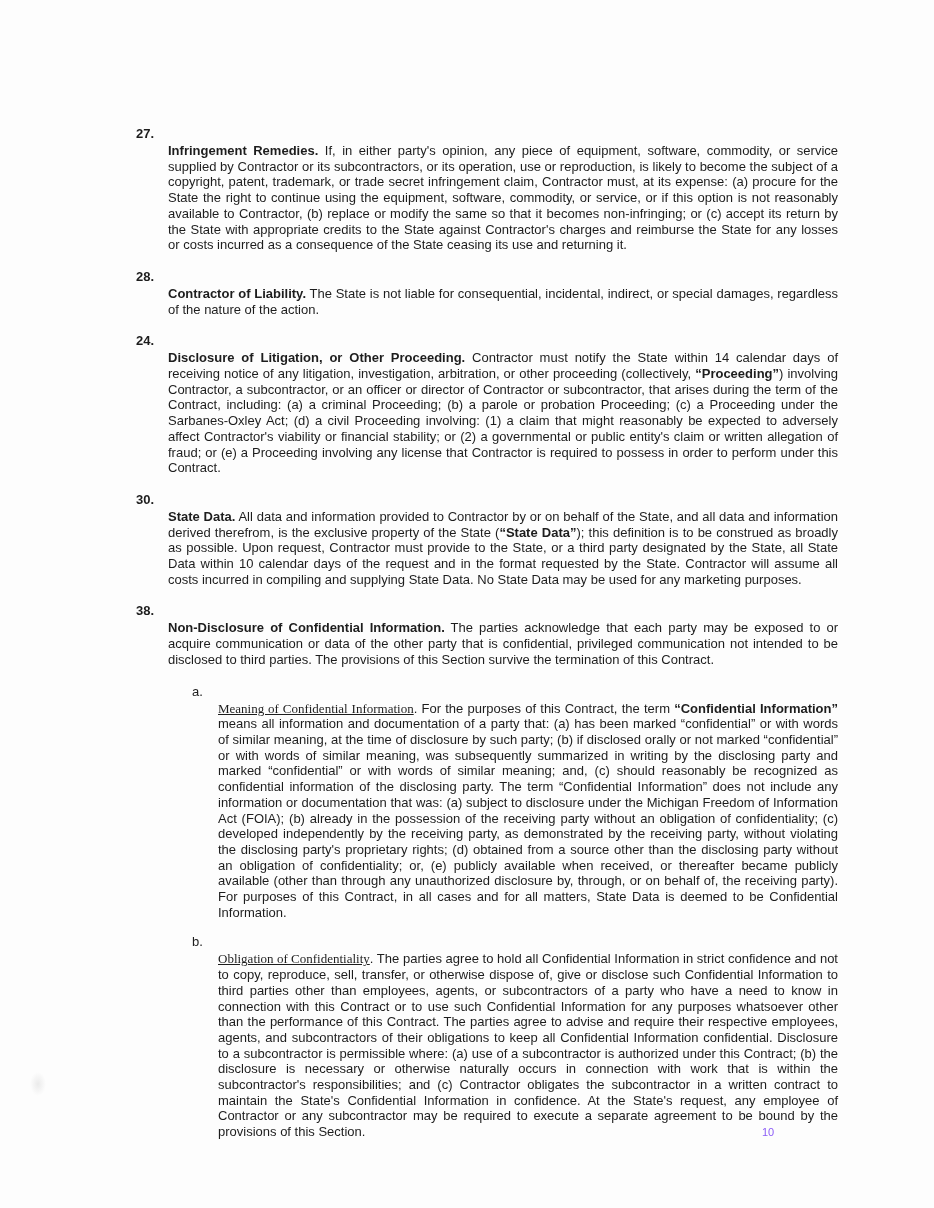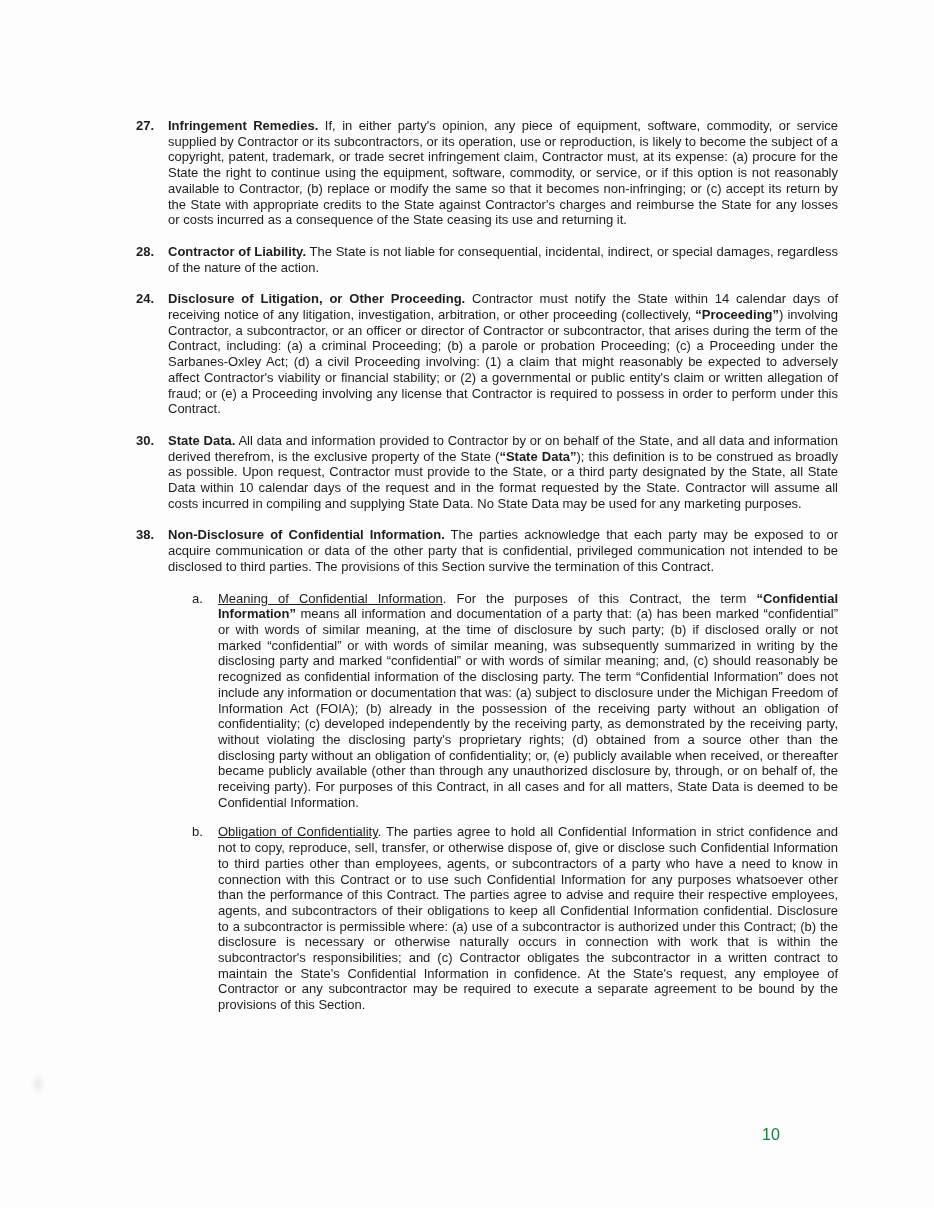--- a/index.html
+++ b/index.html
@@ -12,55 +12,56 @@
     width: 934px;
     height: 1208px;
     background: #fdfdfd;
     overflow: hidden;
     font-family: "Liberation Sans", "DejaVu Sans", sans-serif;
     color: #1d1d1d;
   }
   .doc {
     position: absolute;
     left: 136px;
-    top: 118px;
+    top: 126px;
     width: 702px;
     font-size: 13px;
     line-height: 15.7px;
     text-align: justify;
   }
   .row {
     display: flex;
     margin-bottom: 16px;
   }
   .row .num {
     flex: 0 0 32px;
     font-weight: bold;
     text-align: left;
   }
   .row .body {
     flex: 1;
     min-width: 0;
+    margin-top: 17px;
   }
   .row.sub {
     margin-left: 56px;
     margin-bottom: 14px;
   }
   .row.sub .num {
     flex: 0 0 26px;
     font-weight: normal;
   }
   .b { font-weight: bold; }
-  .u { text-decoration: underline; }
+  .u { text-decoration: underline; font-family: Liberation Serif, serif; }
   .page-number {
     position: absolute;
     left: 762px;
     top: 1126px;
-    font-size: 16px;
-    color: #15803d;
+    font-size: 11px;
+    color: #8b5cf6;
   }
   .artifact {
     position: absolute;
     left: 30px;
     top: 1072px;
     width: 16px;
     height: 24px;
     background: radial-gradient(ellipse at center, rgba(170,170,170,0.22), rgba(170,170,170,0) 70%);
     pointer-events: none;
   }

